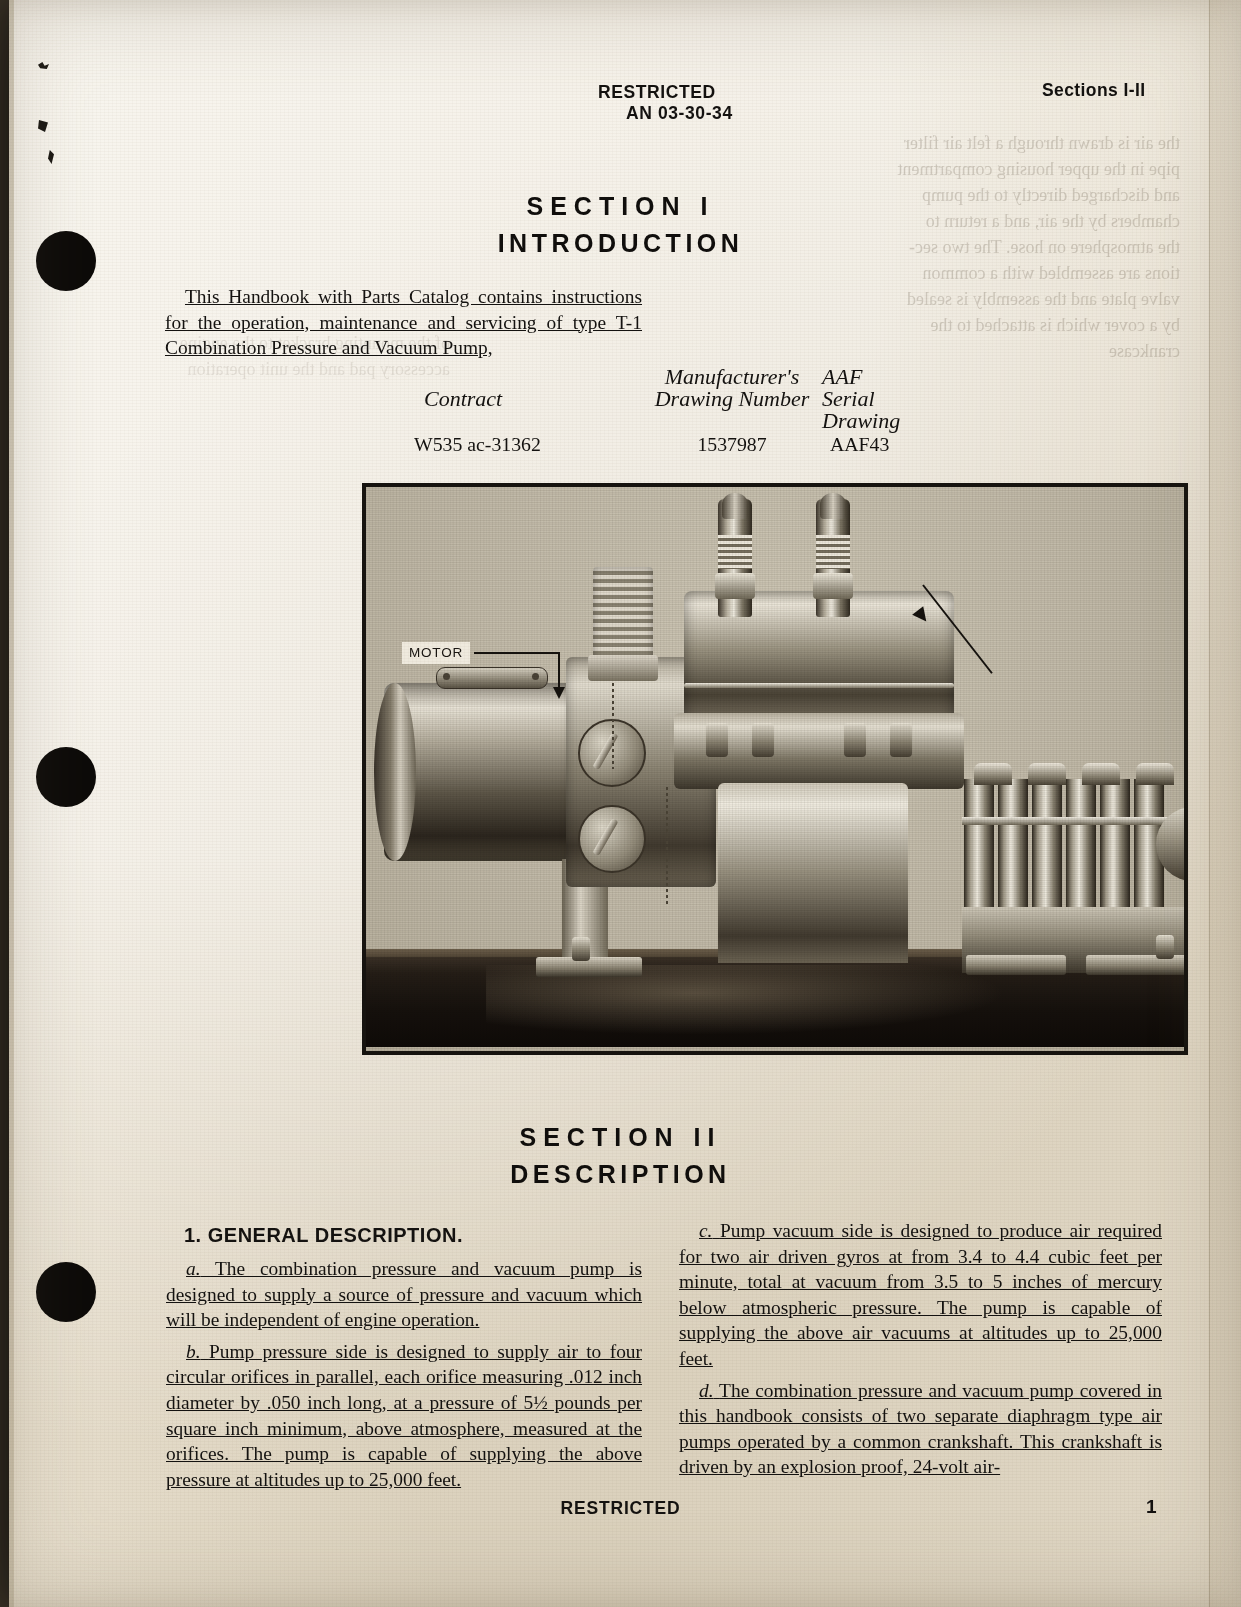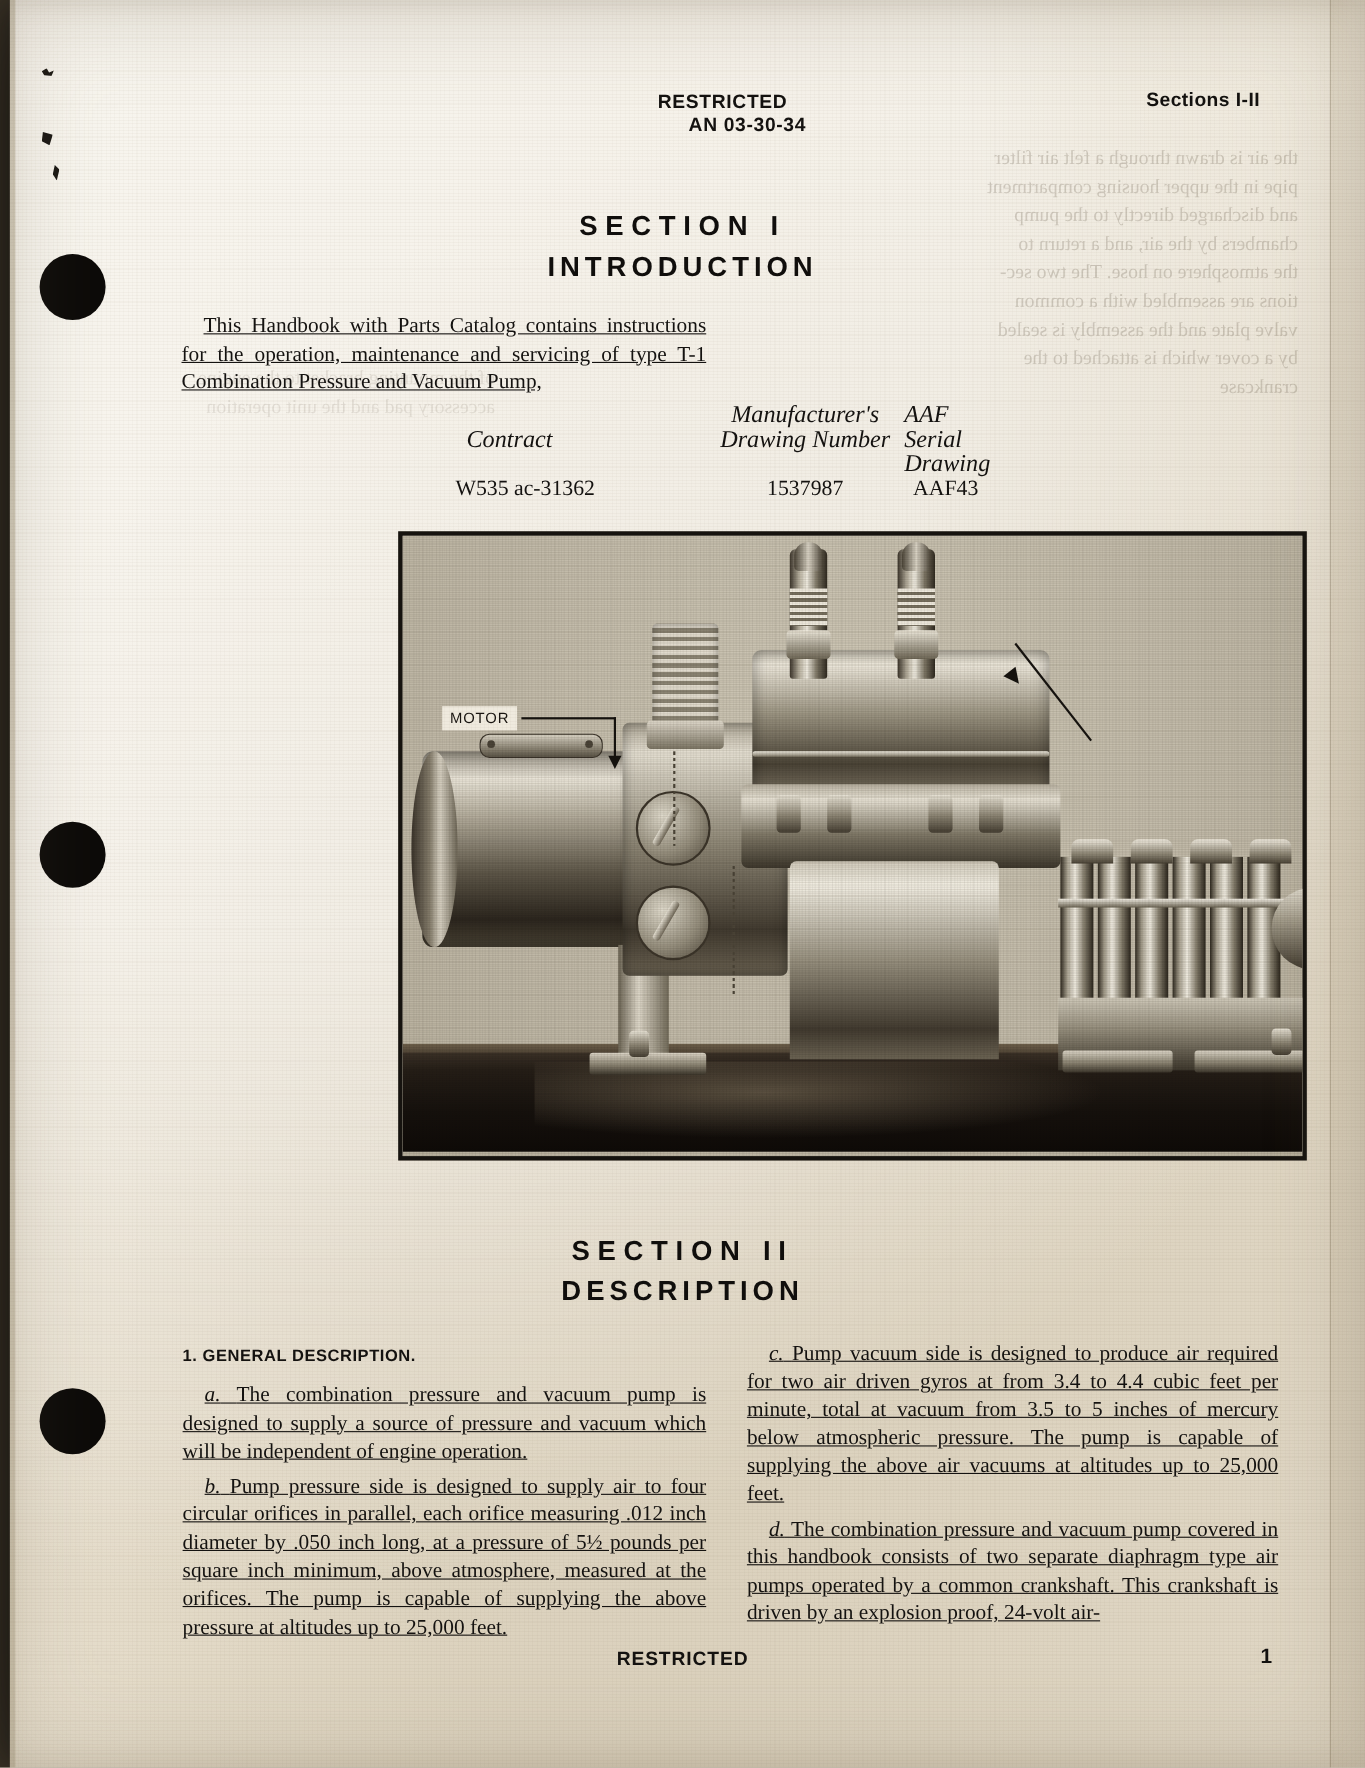--- a/index.html
+++ b/index.html
@@ -169,22 +169,22 @@
   .pedestal{position:absolute;background:linear-gradient(90deg,#6b6454,#ddd7c9 40%,#716a59);}
 
   
   .callout{position:absolute;font-family:"Liberation Sans",sans-serif;font-size:13.5px;
      font-weight:normal;letter-spacing:.8px;color:#191511;background:#efeade;
      padding:3px 7px;line-height:15.5px;}
   .lead{position:absolute;background:#15120e;}
   .arrowhead{position:absolute;width:0;height:0;}
 
   
-  #gen-head{position:absolute;left:166px;top:1224px;
-     font-family:"Liberation Sans",sans-serif;font-weight:bold;font-size:15px;
+  #gen-head{position:absolute;left:184px;top:1224px;
+     font-family:"Liberation Sans",sans-serif;font-weight:bold;font-size:20px;
      letter-spacing:.5px;color:#141210;}
   #col-left{left:166px;top:1256px;width:476px;}
   #col-right{left:679px;top:1218px;width:483px;}
 
   
   #ft-restricted{position:absolute;width:100%;text-align:center;top:1498px;
      font-family:"Liberation Sans",sans-serif;font-weight:bold;font-size:17.5px;
      letter-spacing:.8px;color:#141210;}
   #ft-page{position:absolute;left:1146px;top:1496px;
      font-family:"Liberation Sans",sans-serif;font-weight:bold;font-size:19px;color:#141210;}

